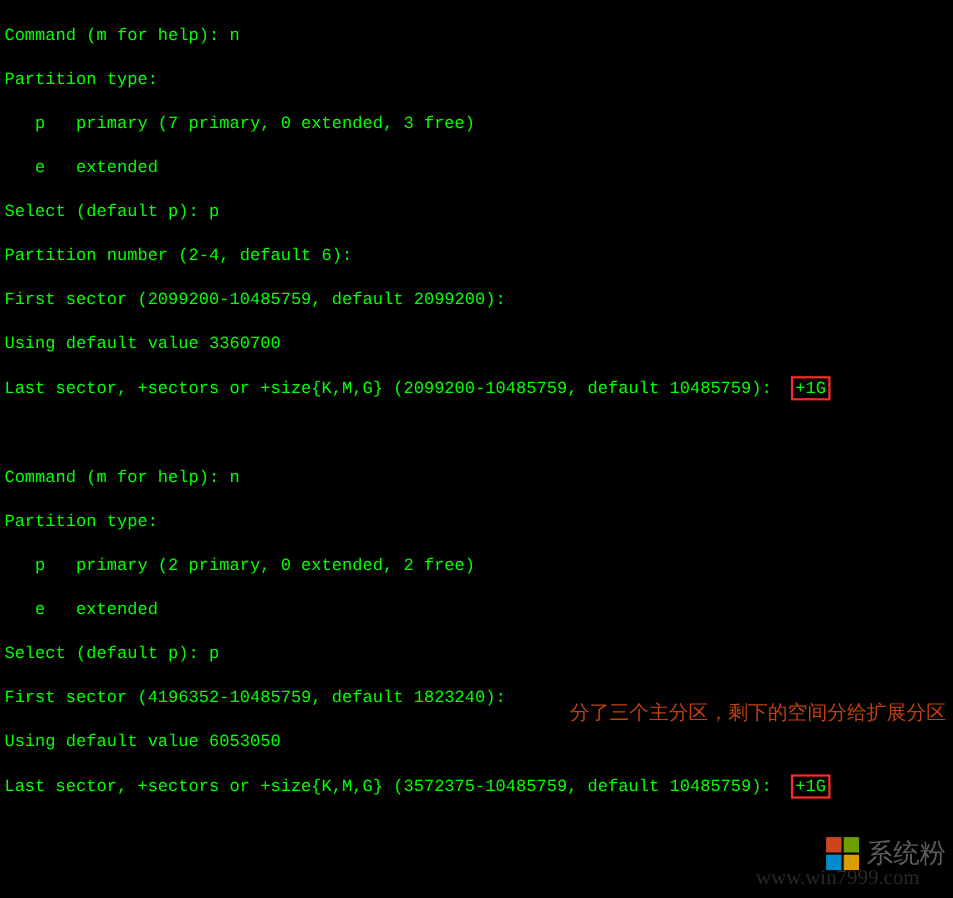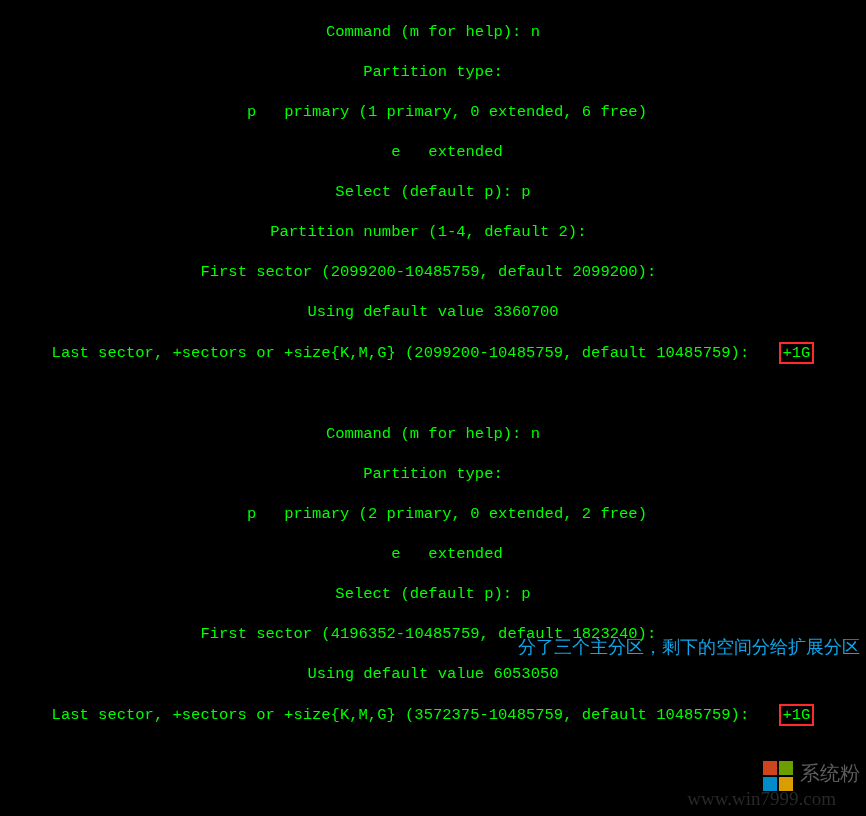--- a/index.html
+++ b/index.html
@@ -13,44 +13,44 @@
   }
   .terminal {
     font-family: "Consolas", "Courier New", monospace;
     font-size: 15.5px;
     line-height: 20px;
     color: #00ff00;
     white-space: pre;
     padding: 2px 4px;
     position: relative;
   }
-  .line { display: block; text-align: center; }
+  .line { display: block; }
   .box-red {
     border: 2px solid #ff2a2a;
     display: inline-block;
     padding: 0 2px;
-    margin-left: 20px;
+    margin-left: 8px;
     line-height: 18px;
   }
   .annotation {
-    color: #0ea5e9;
+    color: #c2410c;
     position: absolute;
-    font-family: Liberation Mono, monospace;
+    font-family: Liberation Serif, serif;
     font-size: 18px;
     right: 6px;
     top: 638px;
     white-space: nowrap;
   }
   .watermark {
     position: absolute;
     right: 6px;
     bottom: 24px;
     color: #6e6e6e;
     font-family: Liberation Sans, sans-serif;
-    font-size: 20px;
+    font-size: 24px;
     display: flex;
     align-items: flex-start;
     gap: 6px;
     opacity: 0.85;
   }
   .ms-logo { display: inline-block; }
   .ms-logo span { display:inline-block; width:14px; height:14px; margin:1px; float:left; }
   .ms-logo .r1 { clear:left; }
   .sub-watermark {
     position: absolute;
@@ -61,24 +61,24 @@
     font-size: 19px;
     opacity: 0.6;
   }
 </style>
 </head>
 <body>
 
 <div class="terminal">
 <span class="line"><span>Command (m for help): </span><span>n</span></span>
 <span class="line">Partition type:</span>
-<span class="line">   p   primary (1 primary, 0 extended, 6 free)</span>
+<span class="line">   p   primary (7 primary, 0 extended, 3 free)</span>
 <span class="line">   e   extended</span>
 <span class="line"><span>Select (default p): </span><span>p</span></span>
-<span class="line">Partition number (1-4, default 2): </span>
+<span class="line">Partition number (2-4, default 6): </span>
 <span class="line">First sector (2099200-10485759, default 2099200): </span>
 <span class="line">Using default value 3360700</span>
 <span class="line"><span>Last sector, +sectors or +size{K,M,G} (2099200-10485759, default 10485759): </span><span class="box-red">+1G</span></span>
 <span class="line"> </span>
 <span class="line"><span>Command (m for help): </span><span>n</span></span>
 <span class="line">Partition type:</span>
 <span class="line">   p   primary (2 primary, 0 extended, 2 free)</span>
 <span class="line">   e   extended</span>
 <span class="line"><span>Select (default p): </span><span>p</span></span>
 <span class="line">First sector (4196352-10485759, default 1823240): </span>

